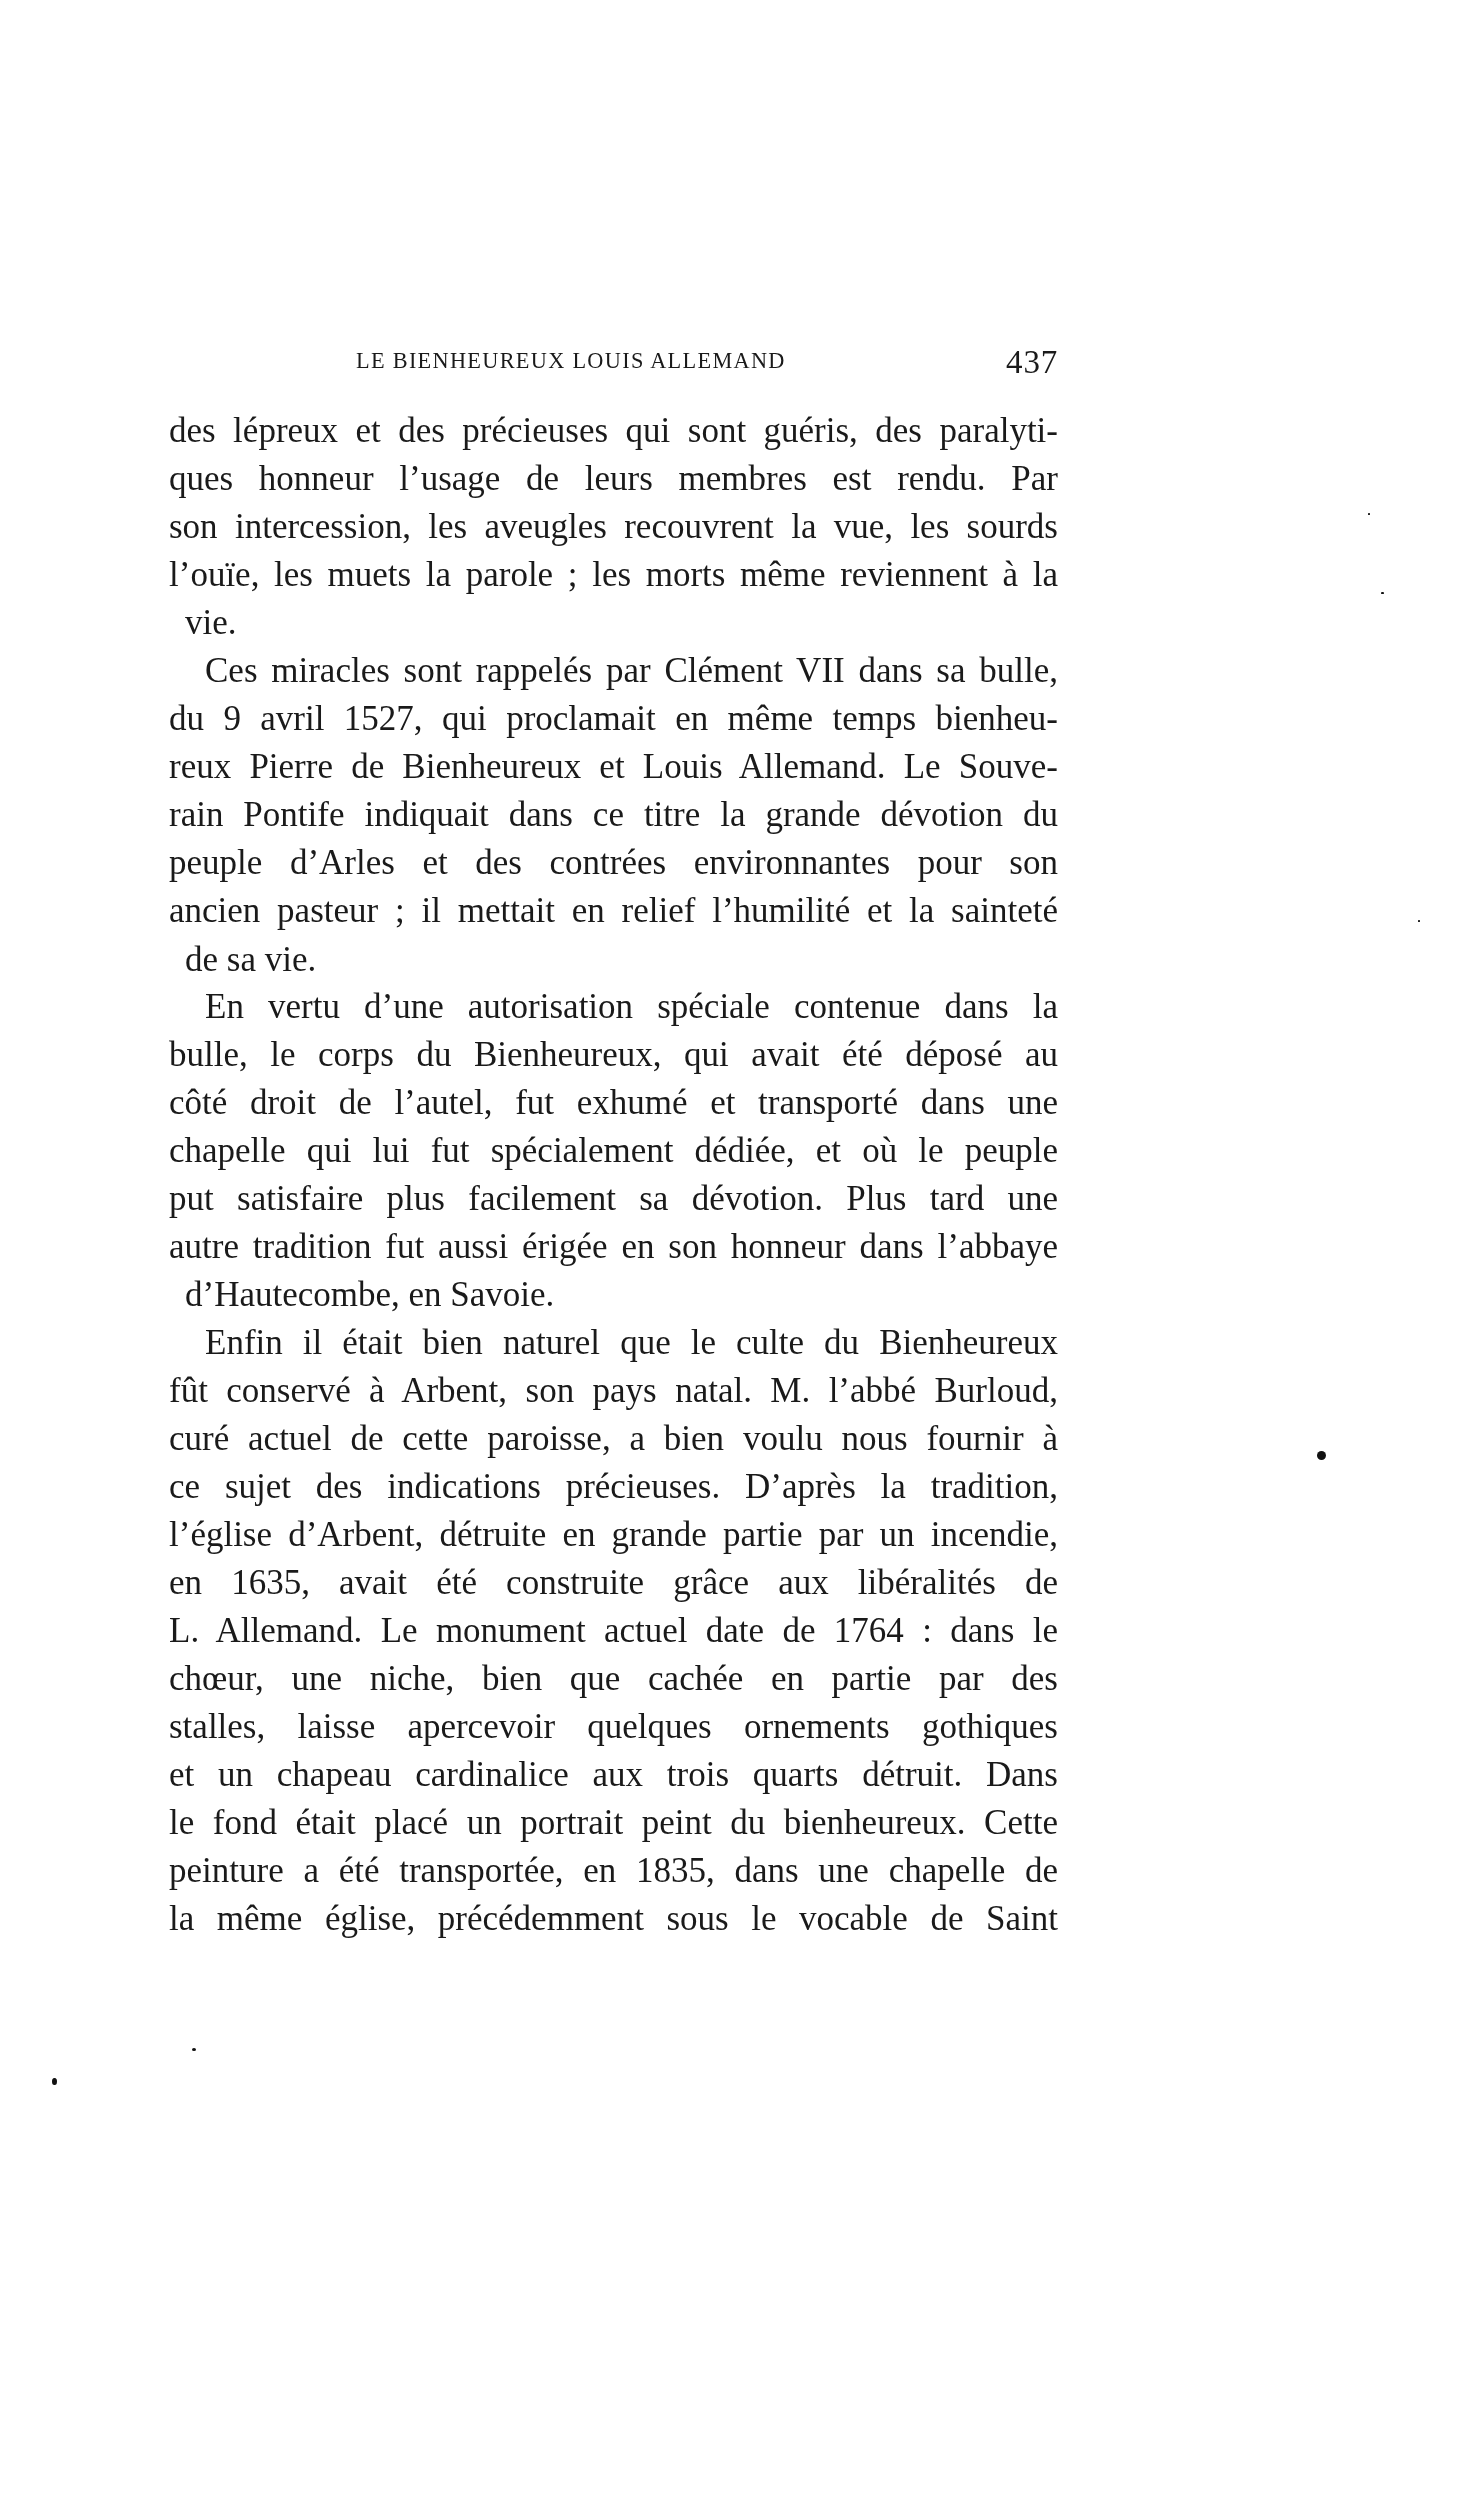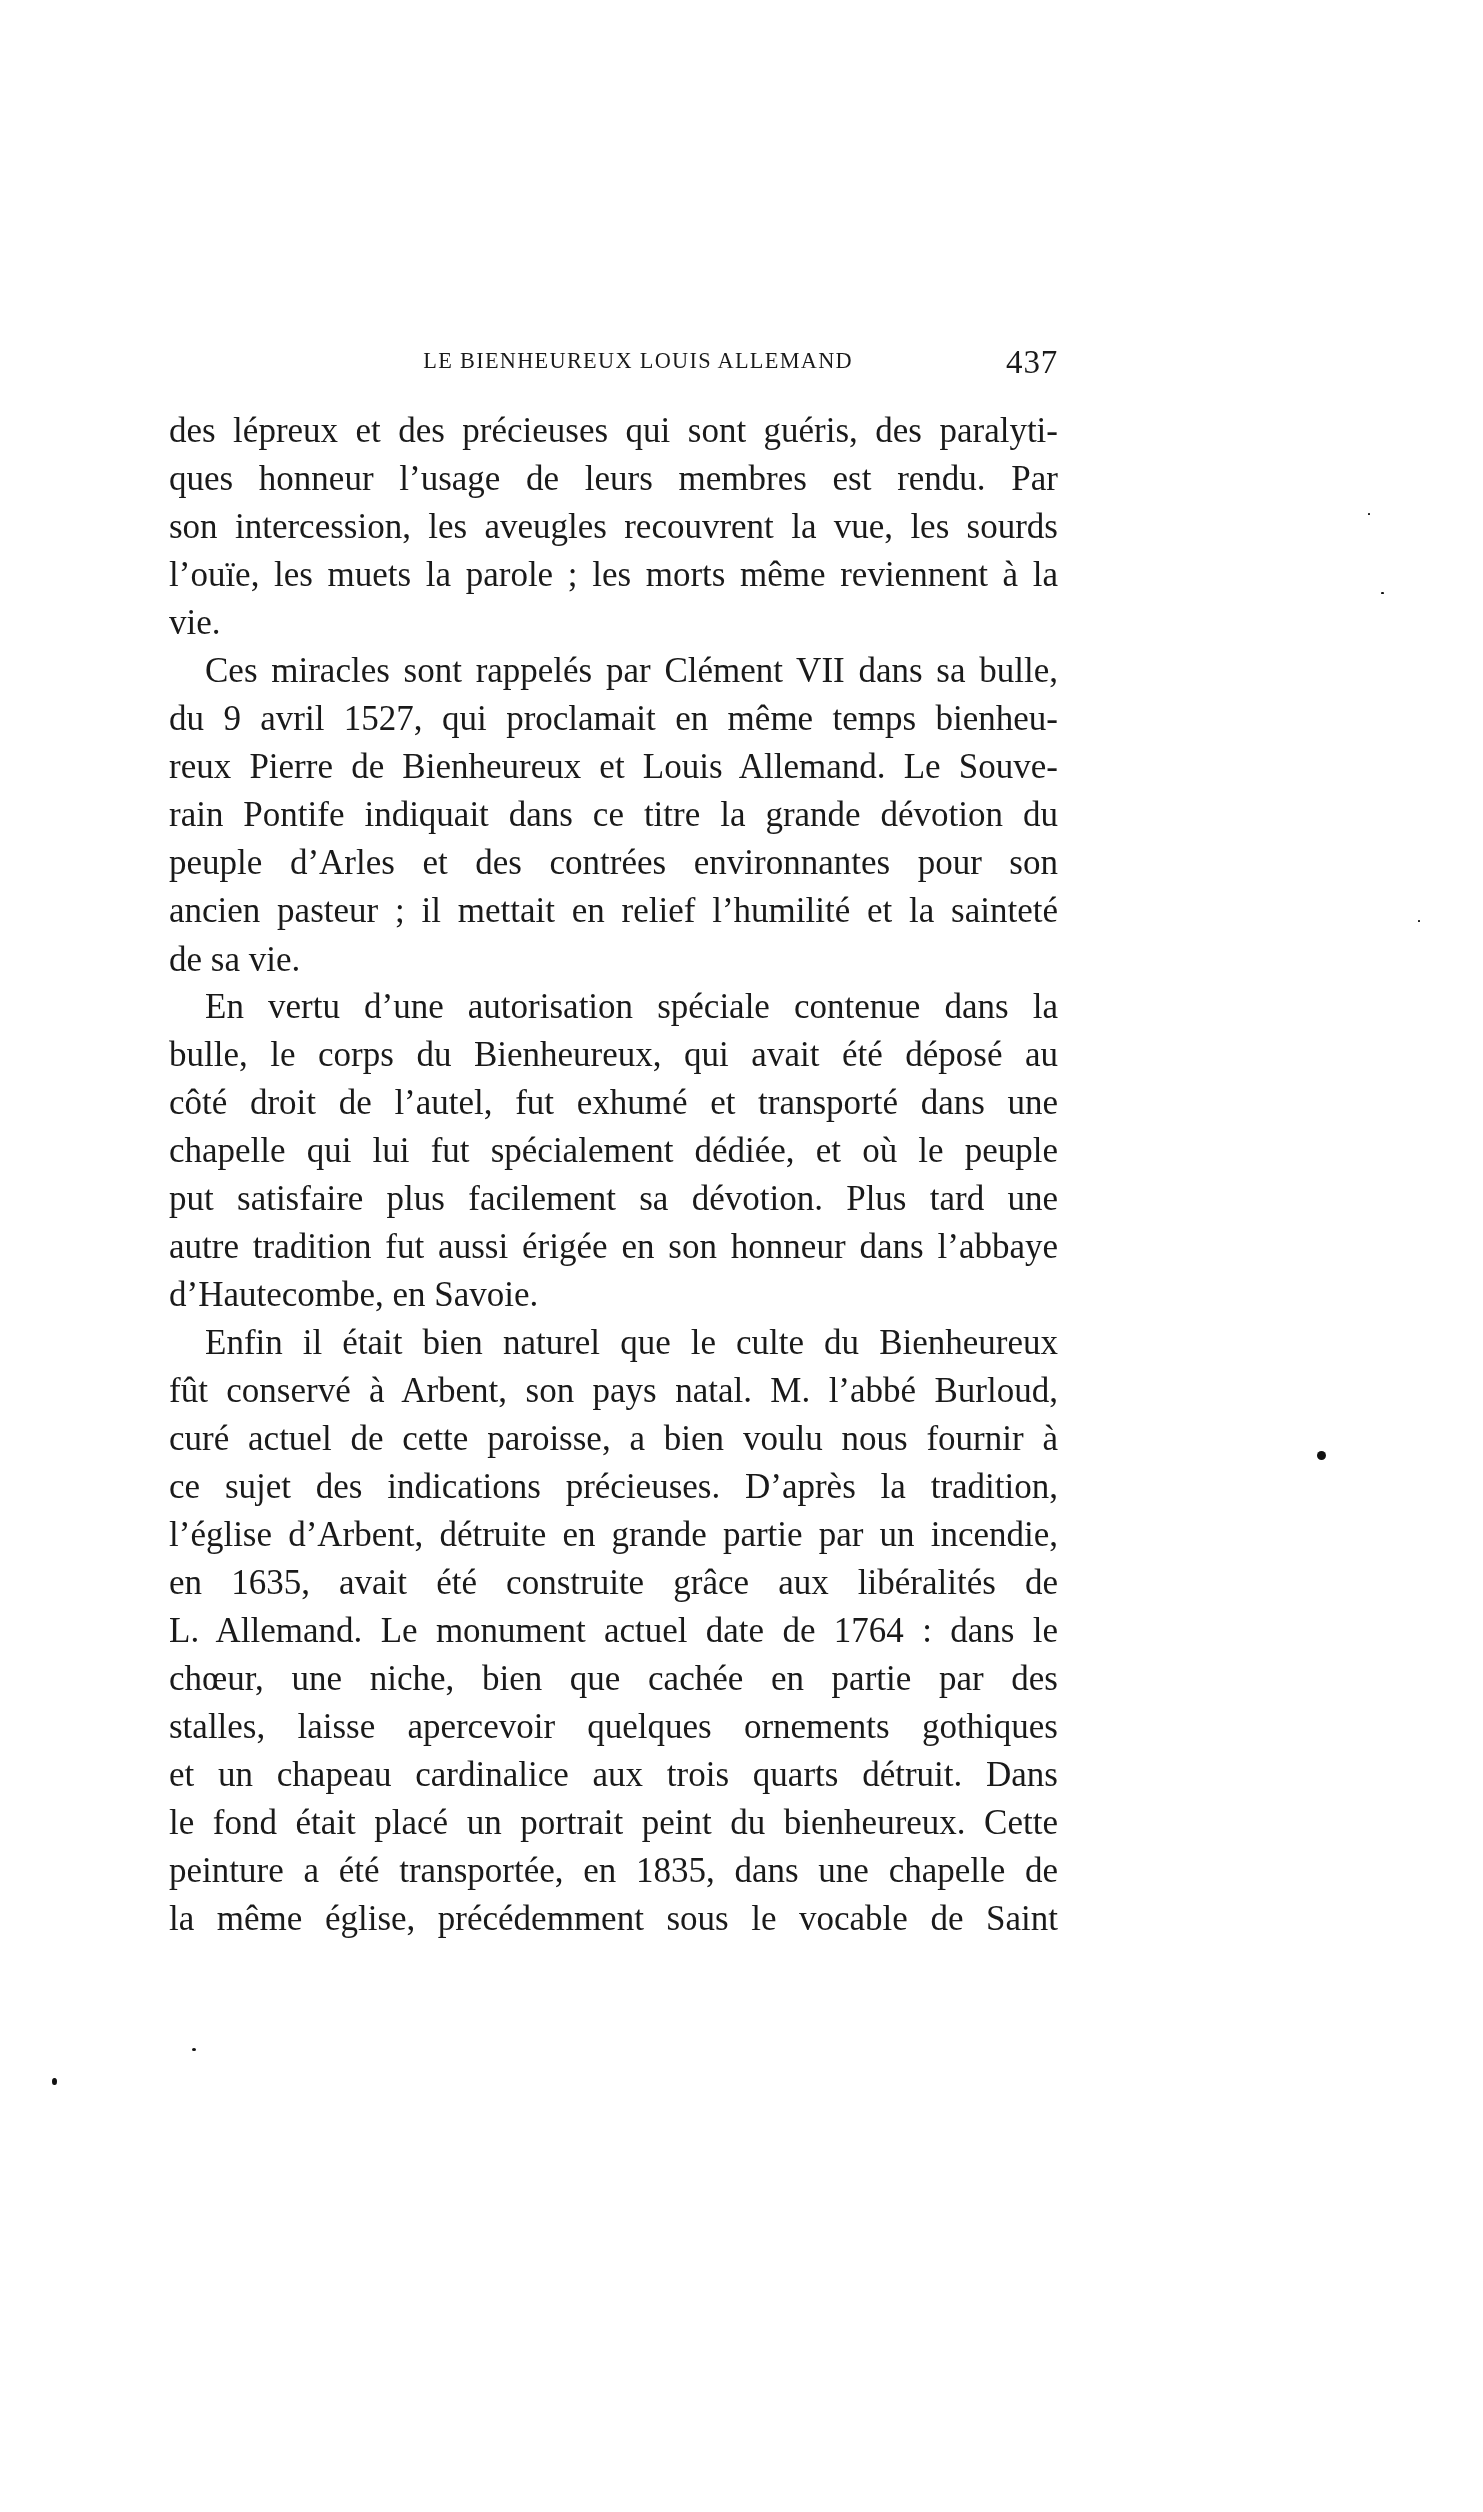--- a/index.html
+++ b/index.html
@@ -23,21 +23,21 @@
   }
   .running-head {
     position: absolute;
     left: 356px;
     top: 346px;
     width: 497px;
     font-size: 22.3px;
     letter-spacing: 1.3px;
     line-height: 30px;
     white-space: nowrap;
-    text-align: right;
+    text-align: left;
   }
   .page-number {
     position: absolute;
     right: calc(1483px - 1058px);
     top: 344px;
     font-size: 33px;
     line-height: 36px;
     letter-spacing: 0.8px;
   }
   .text-block {
@@ -58,20 +58,21 @@
     text-align-last: justify;
     word-spacing: 0;
   }
   .line.indent {
     left: 36px;
     width: 853px;
   }
   .line.last {
     text-align: left;
     text-align-last: left;
+    margin-left: 16px;
   }
   .speck {
     position: absolute;
     background: #111;
     border-radius: 50%;
   }
 </style>
 </head>
 <body>
 

